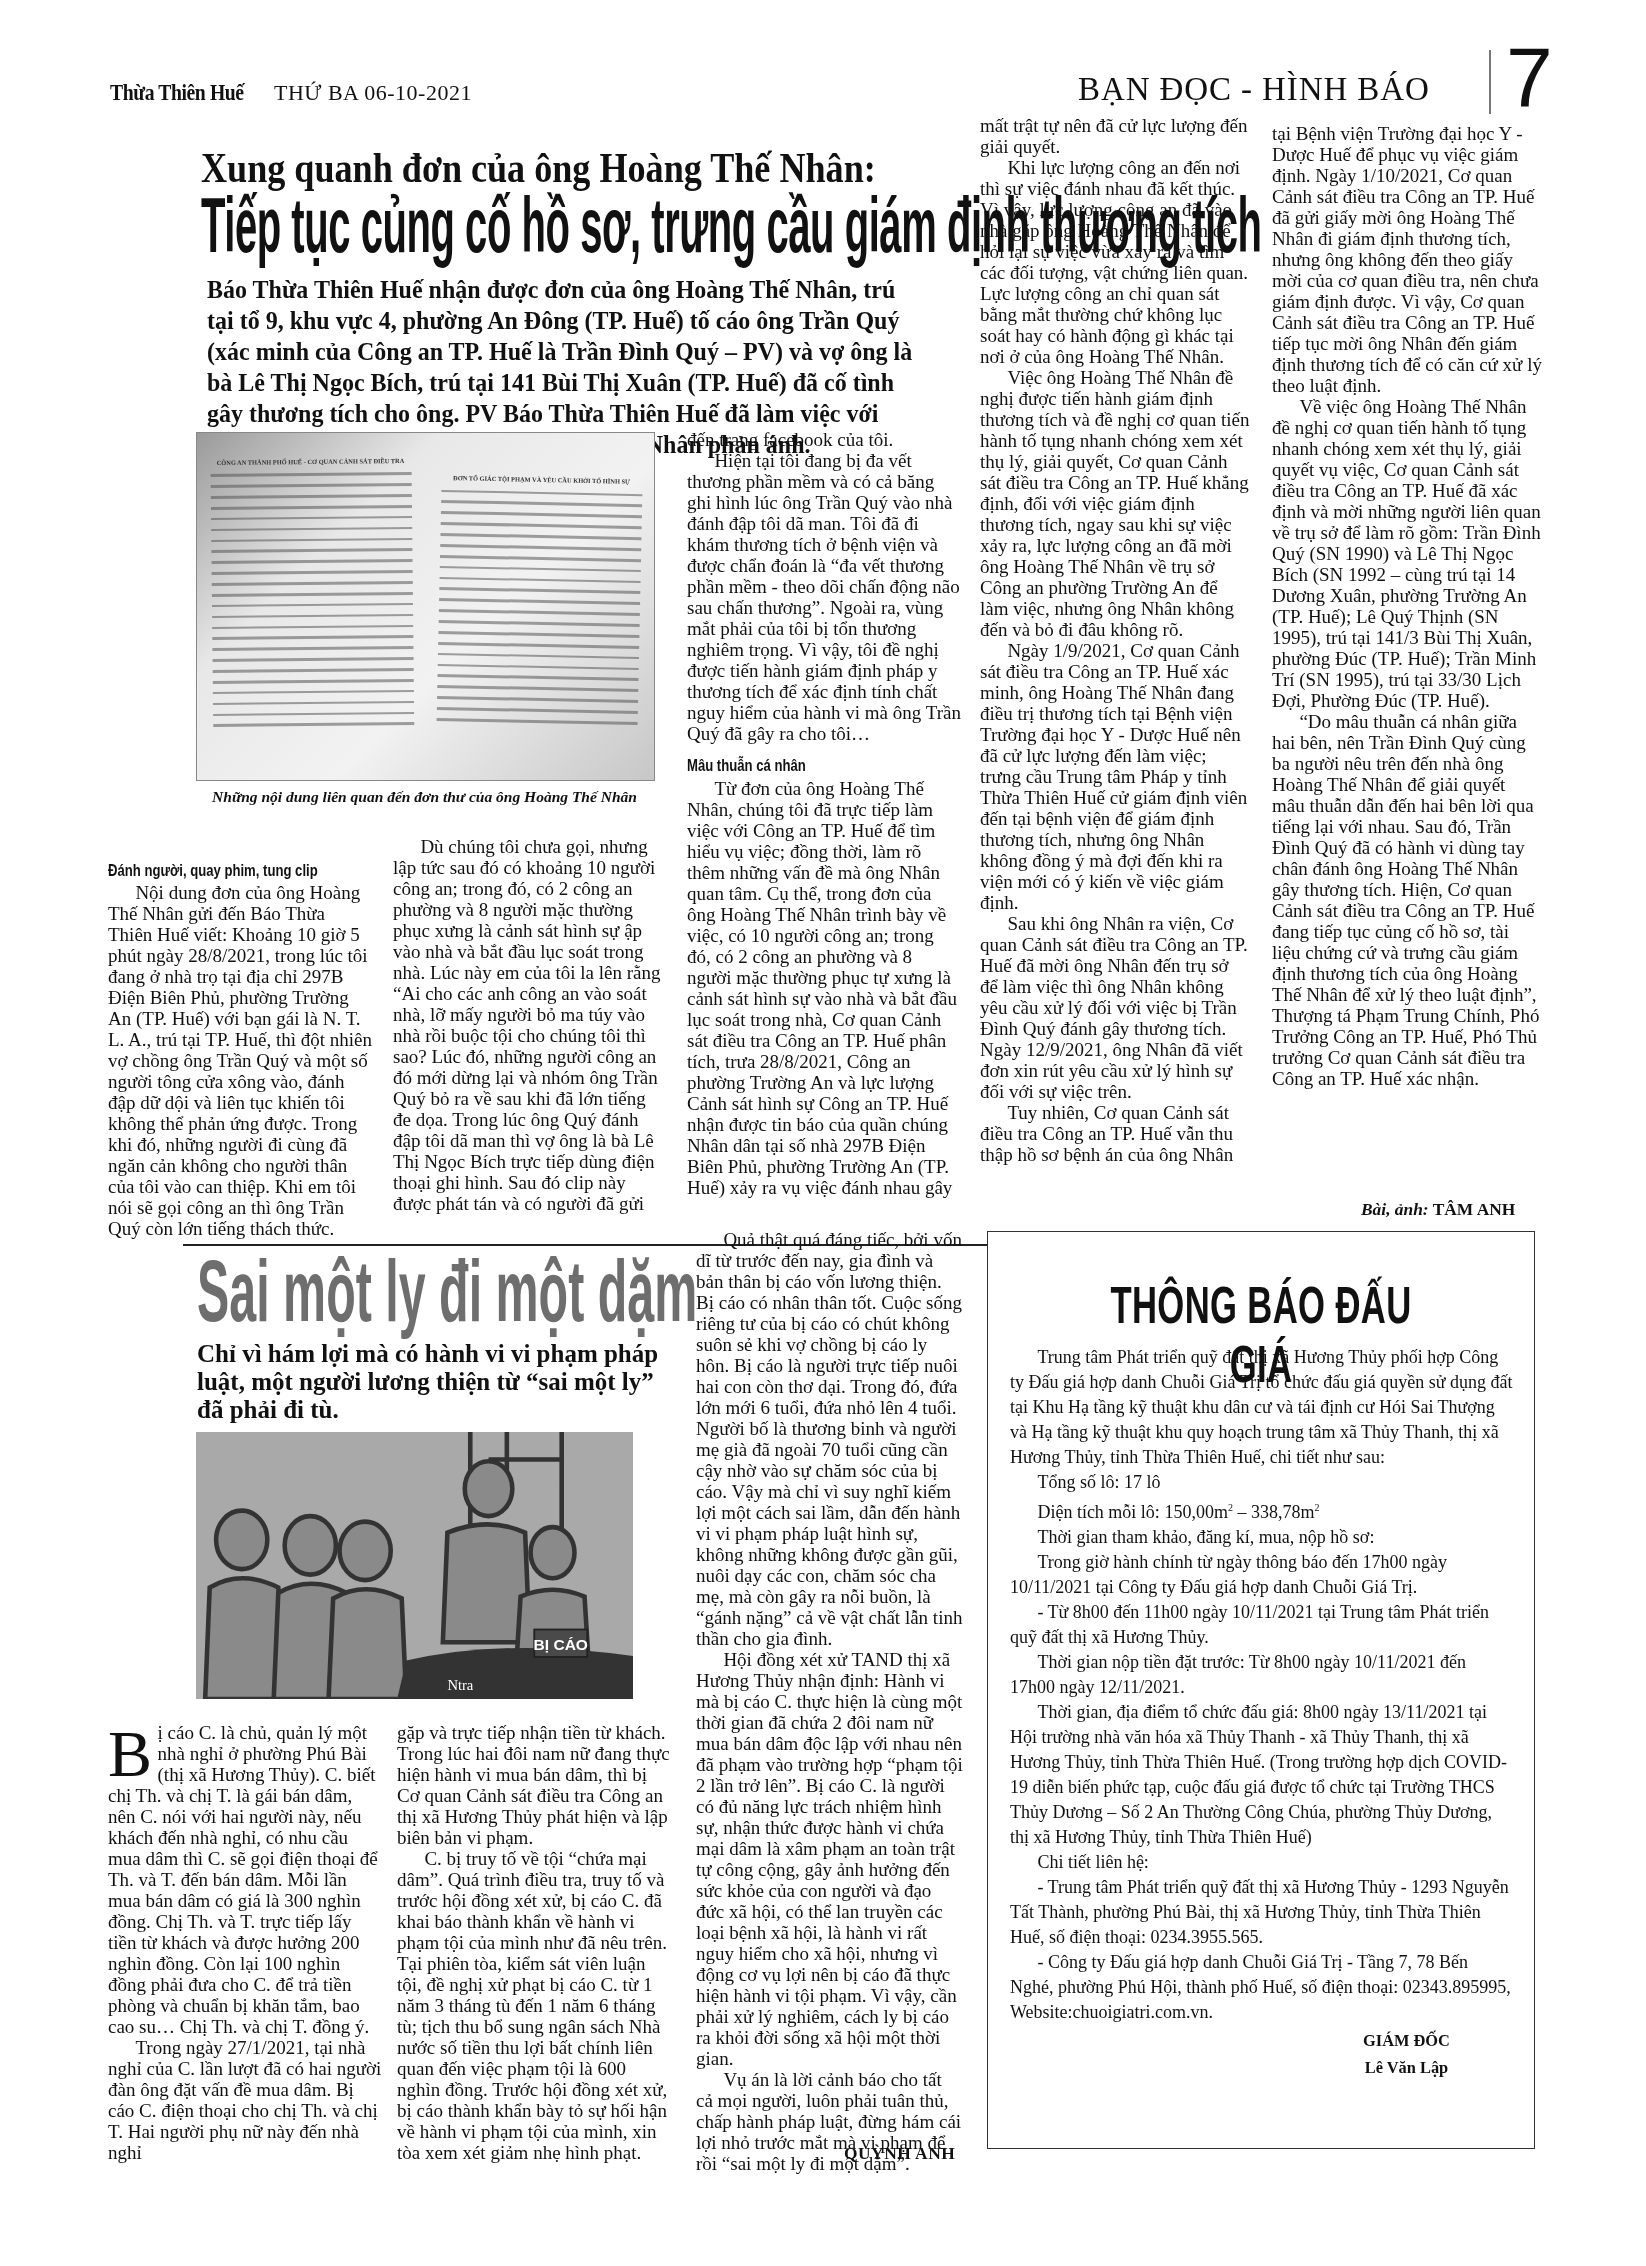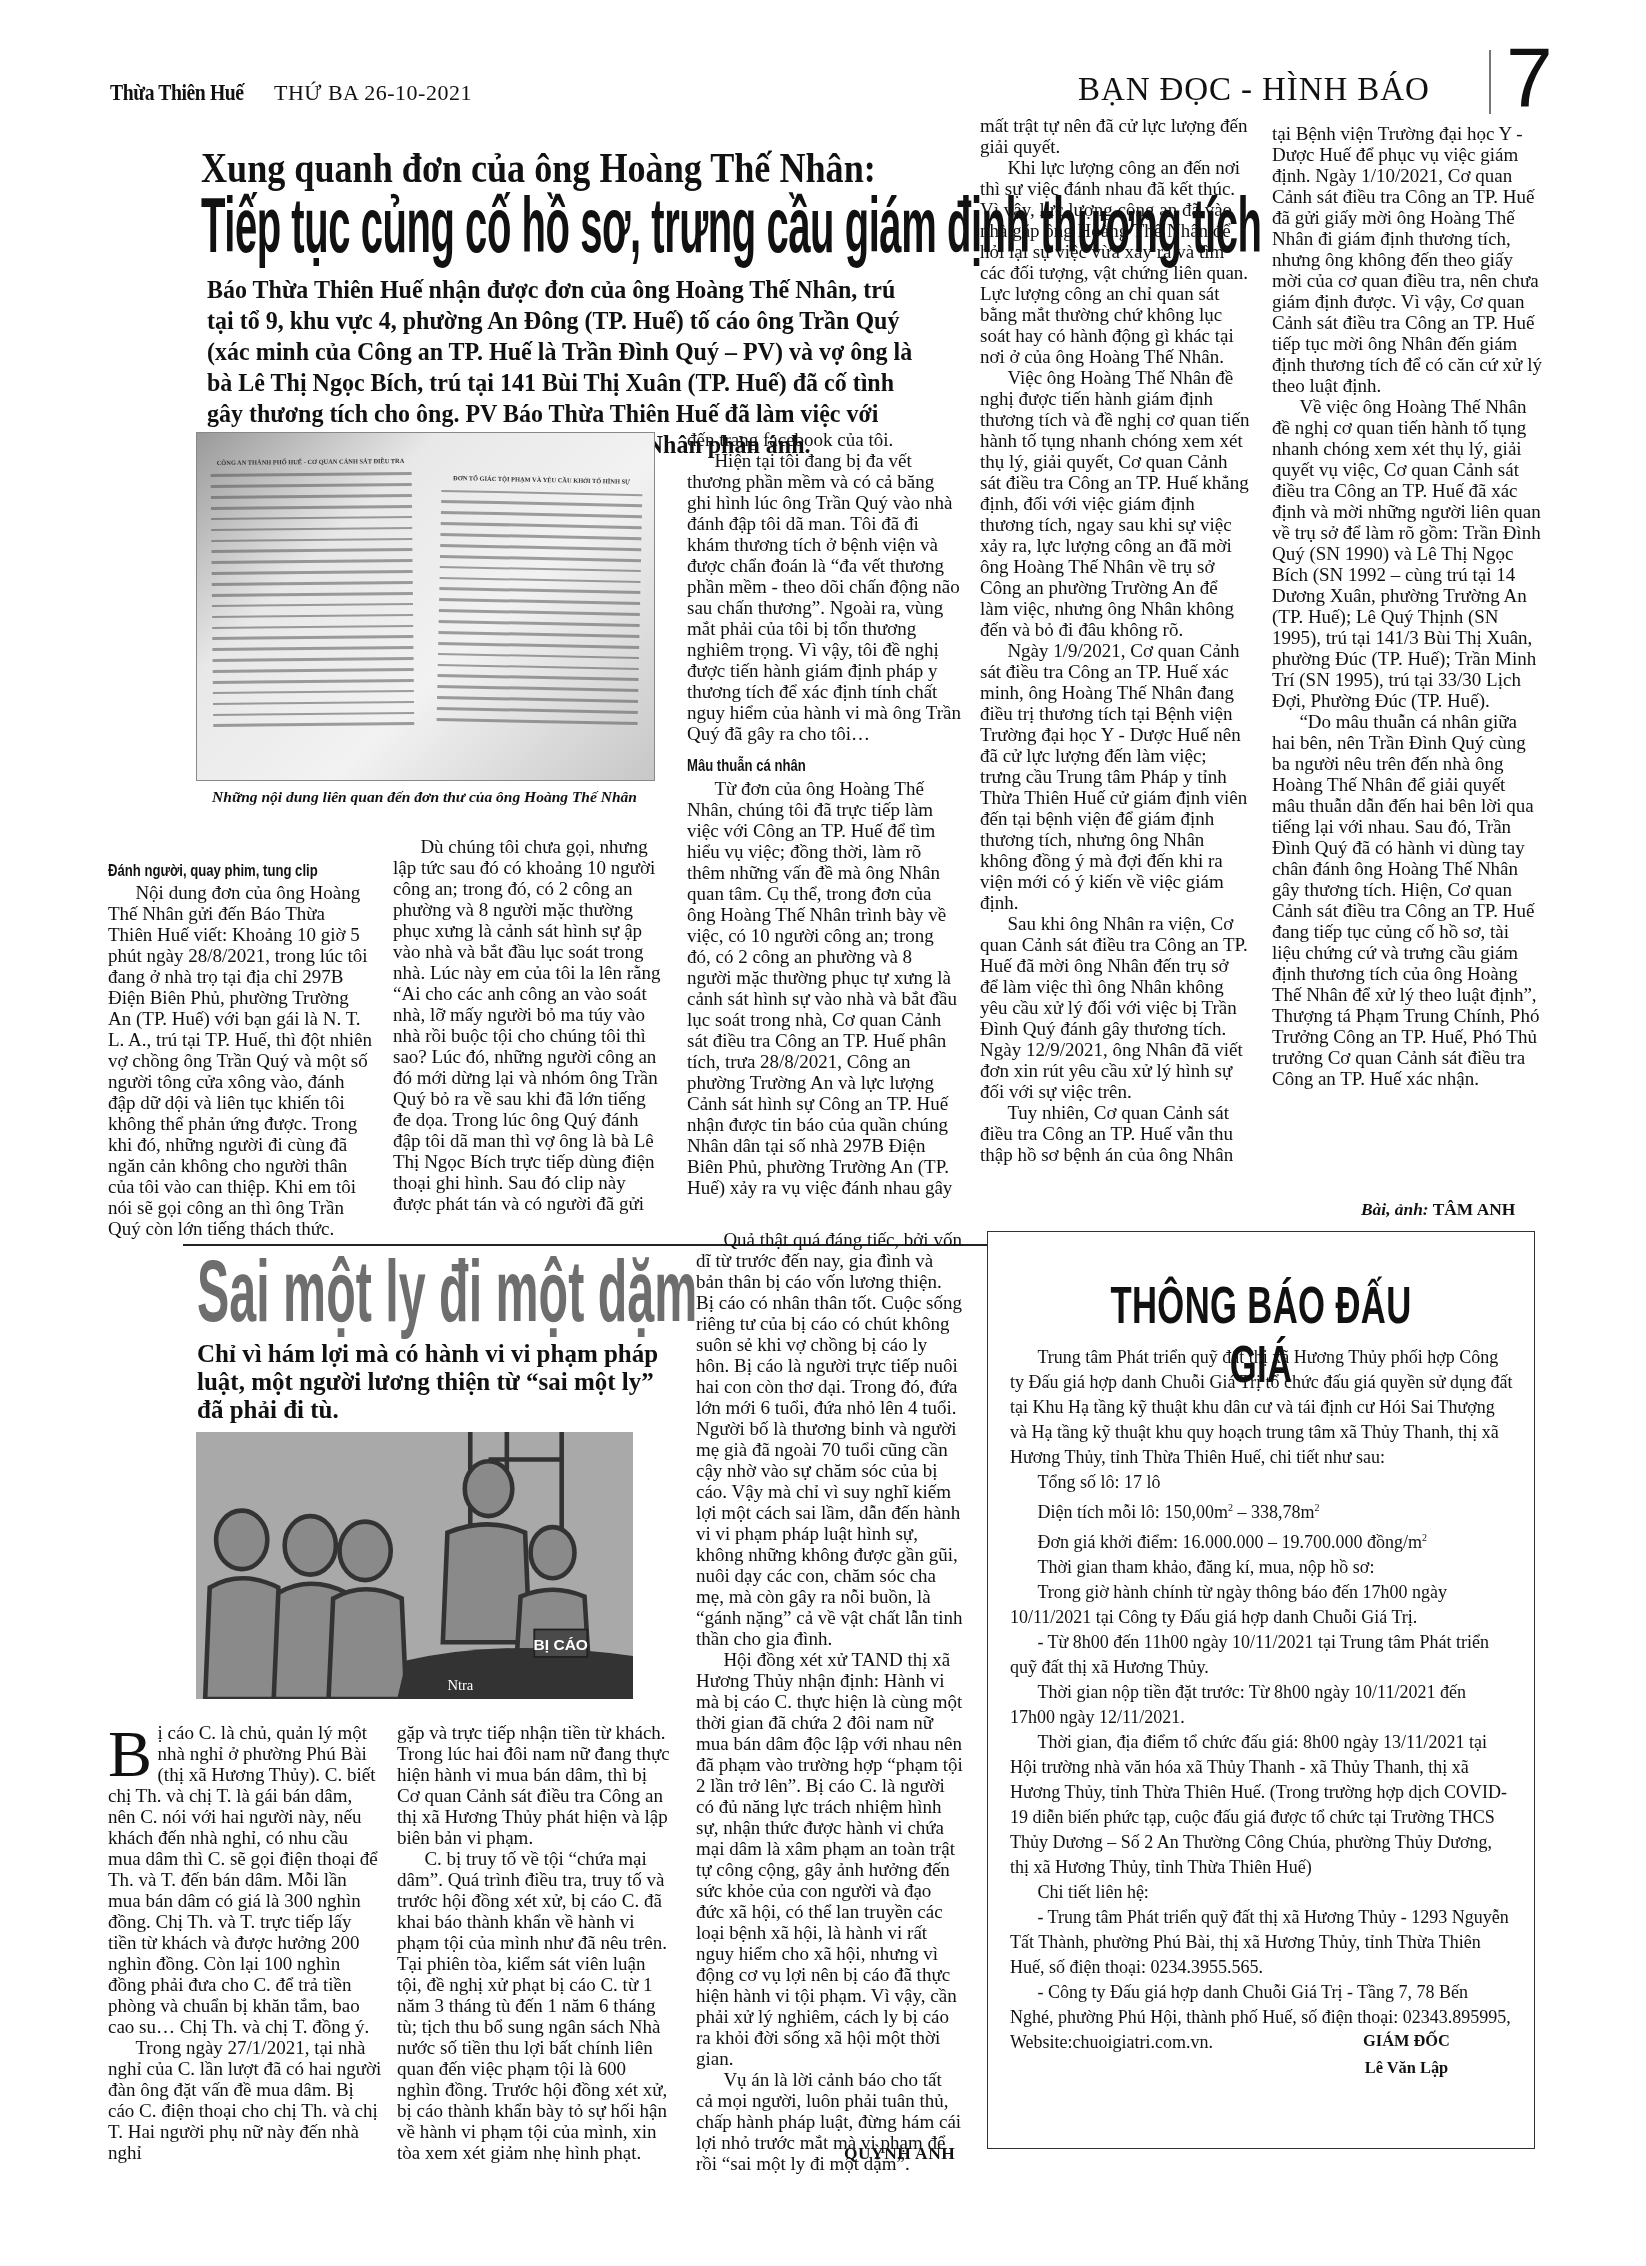--- a/index.html
+++ b/index.html
@@ -46,21 +46,21 @@
   .notice-title { position: absolute; left: 0; top: 44px; width: 100%; text-align: center; font-family: "Liberation Sans", sans-serif; font-weight: 900; font-size: 51px; transform: scaleX(0.68); letter-spacing: 0.5px; }
   .notice-body { position: absolute; left: 22px; top: 113px; width: 503px; font-size: 18px; line-height: 25px; font-family: "Liberation Serif", serif; }
   .notice-body p { margin: 0; text-indent: 27.4px; }
   .notice-body sup { font-size: 10px; }
   .notice-sign { position: absolute; left: 375px; top: 795px; font-size: 16.4px; font-weight: 700; line-height: 27.4px; text-align: center; }
 </style>
 </head>
 <body>
 
 <div class="abs mast-name">Thừa Thiên Huế</div>
-<div class="abs mast-date">THỨ BA  26-10-2021</div>
+<div class="abs mast-date">THỨ BA  06-10-2021</div>
 <div class="abs section-name">BẠN ĐỌC - HÌNH BÁO</div>
 <div class="abs page-rule"></div>
 <div class="abs page-num">7</div>
 
 <div class="abs kicker">Xung quanh đơn của ông Hoàng Thế Nhân:</div>
 <div class="abs headline">Tiếp tục củng cố hồ sơ, trưng cầu giám định thương tích</div>
 <div class="abs lead">Báo Thừa Thiên Huế nhận được đơn của ông Hoàng Thế Nhân, trú tại tổ 9, khu vực 4, phường An Đông (TP. Huế) tố cáo ông Trần Quý (xác minh của Công an TP. Huế là Trần Đình Quý – PV) và vợ ông là bà Lê Thị Ngọc Bích, trú tại 141 Bùi Thị Xuân (TP. Huế) đã cố tình gây thương tích cho ông. PV Báo Thừa Thiên Huế đã làm việc với Công an TP. Huế để làm rõ vấn đề mà ông Nhân phản ánh.</div>
 
 <div class="abs photo1">
   <div class="doc" style="left:9.1px; transform: rotate(-0.6deg);">
@@ -191,21 +191,20 @@
   <p>Vụ án là lời cảnh báo cho tất cả mọi người, luôn phải tuân thủ, chấp hành pháp luật, đừng hám cái lợi nhỏ trước mắt mà vi phạm để rồi “sai một ly đi một dặm”.</p>
 </div>
 <div class="abs byline2">QUỲNH ANH</div>
 
 <div class="abs notice">
   <div class="notice-title">THÔNG BÁO ĐẤU GIÁ</div>
   <div class="notice-body">
     <p>Trung tâm Phát triển quỹ đất thị xã Hương Thủy phối hợp Công ty Đấu giá hợp danh Chuỗi Giá Trị tổ chức đấu giá quyền sử dụng đất tại Khu Hạ tầng kỹ thuật khu dân cư và tái định cư Hói Sai Thượng và Hạ tầng kỹ thuật khu quy hoạch trung tâm xã Thủy Thanh, thị xã Hương Thủy, tỉnh Thừa Thiên Huế, chi tiết như sau:</p>
     <p>Tổng số lô: 17 lô</p>
     <p><span>Diện tích mỗi lô: 150,00m</span><sup>2</sup><span> – 338,78m</span><sup>2</sup></p>
-    <p><span>Đơn giá khởi điểm: 16.000.000 – 19.700.000 đồng/m</span><sup>2</sup></p>
     <p>Thời gian tham khảo, đăng kí, mua, nộp hồ sơ:</p>
     <p>Trong giờ hành chính từ ngày thông báo đến 17h00 ngày 10/11/2021 tại Công ty Đấu giá hợp danh Chuỗi Giá Trị.</p>
     <p>- Từ 8h00 đến 11h00 ngày 10/11/2021 tại Trung tâm Phát triển quỹ đất thị xã Hương Thủy.</p>
     <p>Thời gian nộp tiền đặt trước: Từ 8h00 ngày 10/11/2021 đến 17h00 ngày 12/11/2021.</p>
     <p>Thời gian, địa điểm tổ chức đấu giá: 8h00 ngày 13/11/2021 tại Hội trường nhà văn hóa xã Thủy Thanh - xã Thủy Thanh, thị xã Hương Thủy, tỉnh Thừa Thiên Huế. (Trong trường hợp dịch COVID-19 diễn biến phức tạp, cuộc đấu giá được tổ chức tại Trường THCS Thủy Dương – Số 2 An Thường Công Chúa, phường Thủy Dương, thị xã Hương Thủy, tỉnh Thừa Thiên Huế)</p>
     <p>Chi tiết liên hệ:</p>
     <p>- Trung tâm Phát triển quỹ đất thị xã Hương Thủy - 1293 Nguyễn Tất Thành, phường Phú Bài, thị xã Hương Thủy, tỉnh Thừa Thiên Huế, số điện thoại: 0234.3955.565.</p>
     <p>- Công ty Đấu giá hợp danh Chuỗi Giá Trị - Tầng 7, 78 Bến Nghé, phường Phú Hội, thành phố Huế, số điện thoại: 02343.895995, Website:chuoigiatri.com.vn.</p>
   </div>
   <div class="notice-sign">

